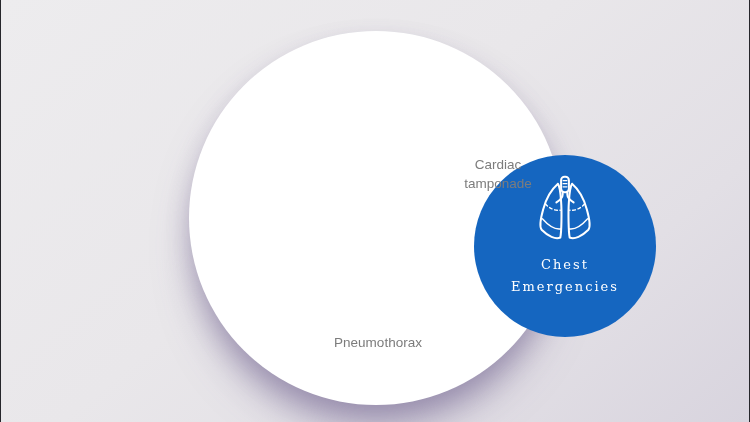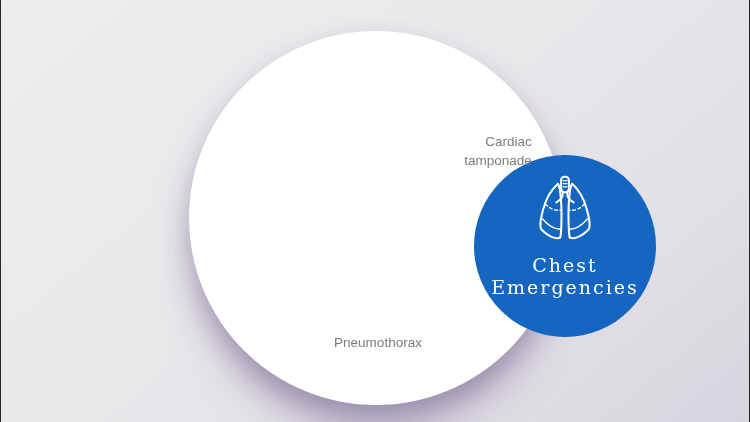--- a/index.html
+++ b/index.html
@@ -42,39 +42,39 @@
     align-items: center;
     padding-top: 20px;
     box-sizing: border-box;
     cursor: pointer;
   }
   .hub-icon { display: block; }
   .hub-title {
     margin-top: 7px;
     color: #ffffff;
     font-family: "DejaVu Serif", "Liberation Serif", serif;
-    font-size: 19px;
+    font-size: 13px;
     line-height: 22px;
     letter-spacing: 2px;
     text-align: center;
     white-space: pre-line;
   }
   
   .topic {
     position: absolute;
     transform: translate(-50%, -50%);
     color: #7c7c7c;
     font-size: 13.5px;
     line-height: 1.4;
     text-align: center;
     white-space: pre-line;
     cursor: pointer;
   }
   .topic-tension  { left: 238px; top: 166px; }
-  .topic-cardiac  { left: 497px; top: 152px; text-align: right; }
+  .topic-cardiac  { left: 497px; top: 175px; }
   .topic-pneumo   { left: 377px; top: 343px; }
 </style>
 </head>
 <body>
 
 <div class="stage">
 
   <div class="wheel">
 
     <div class="hub">

